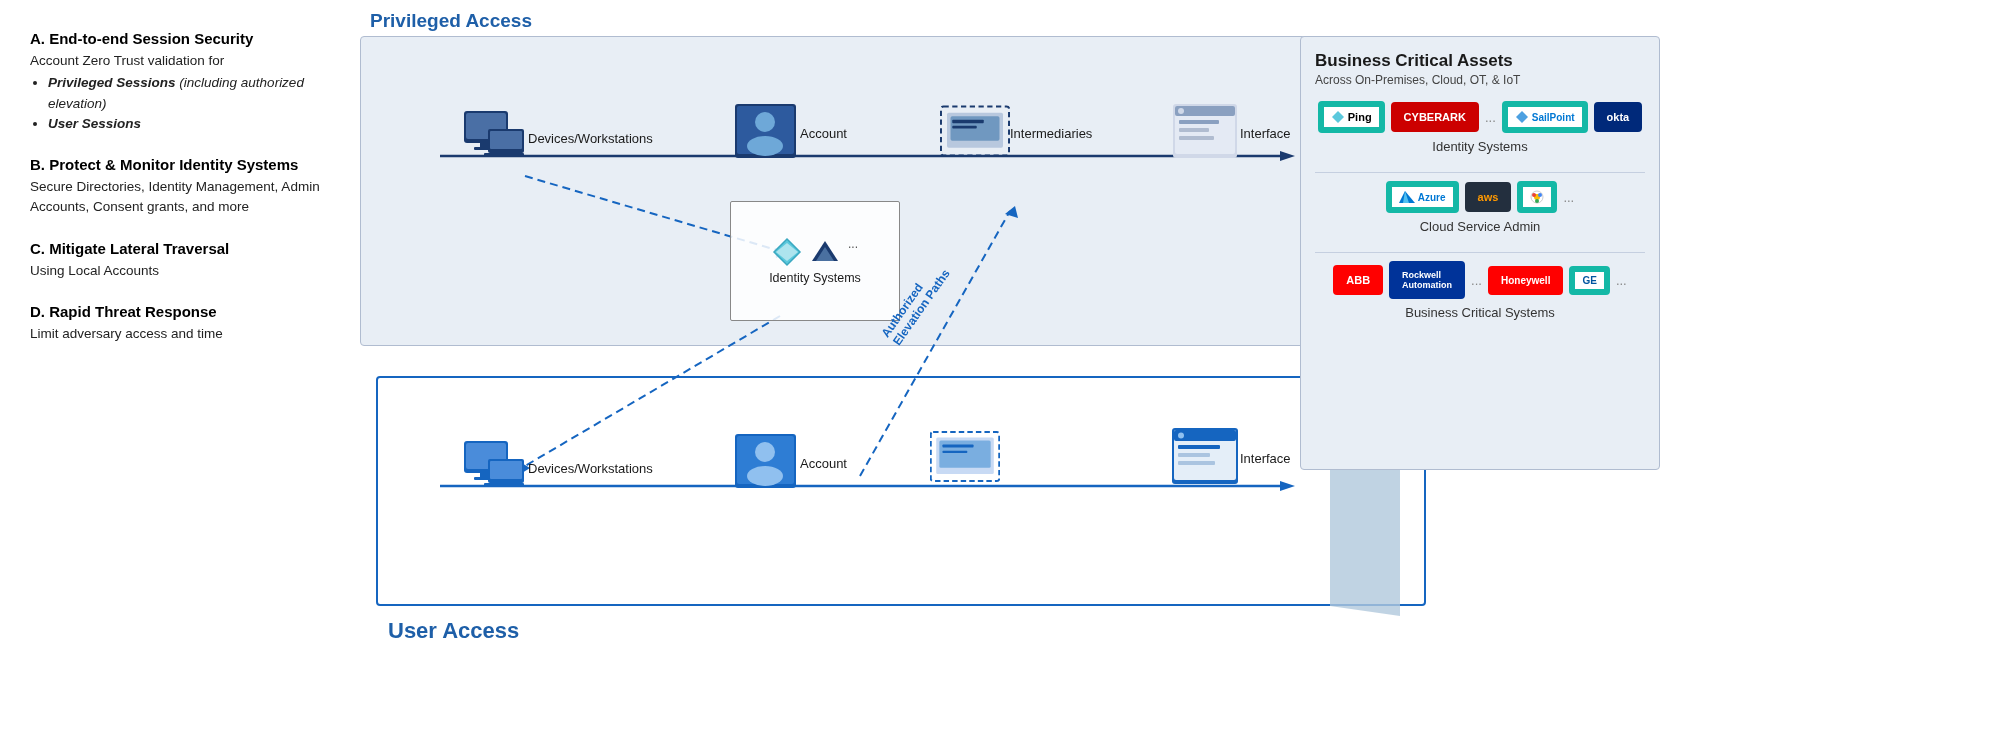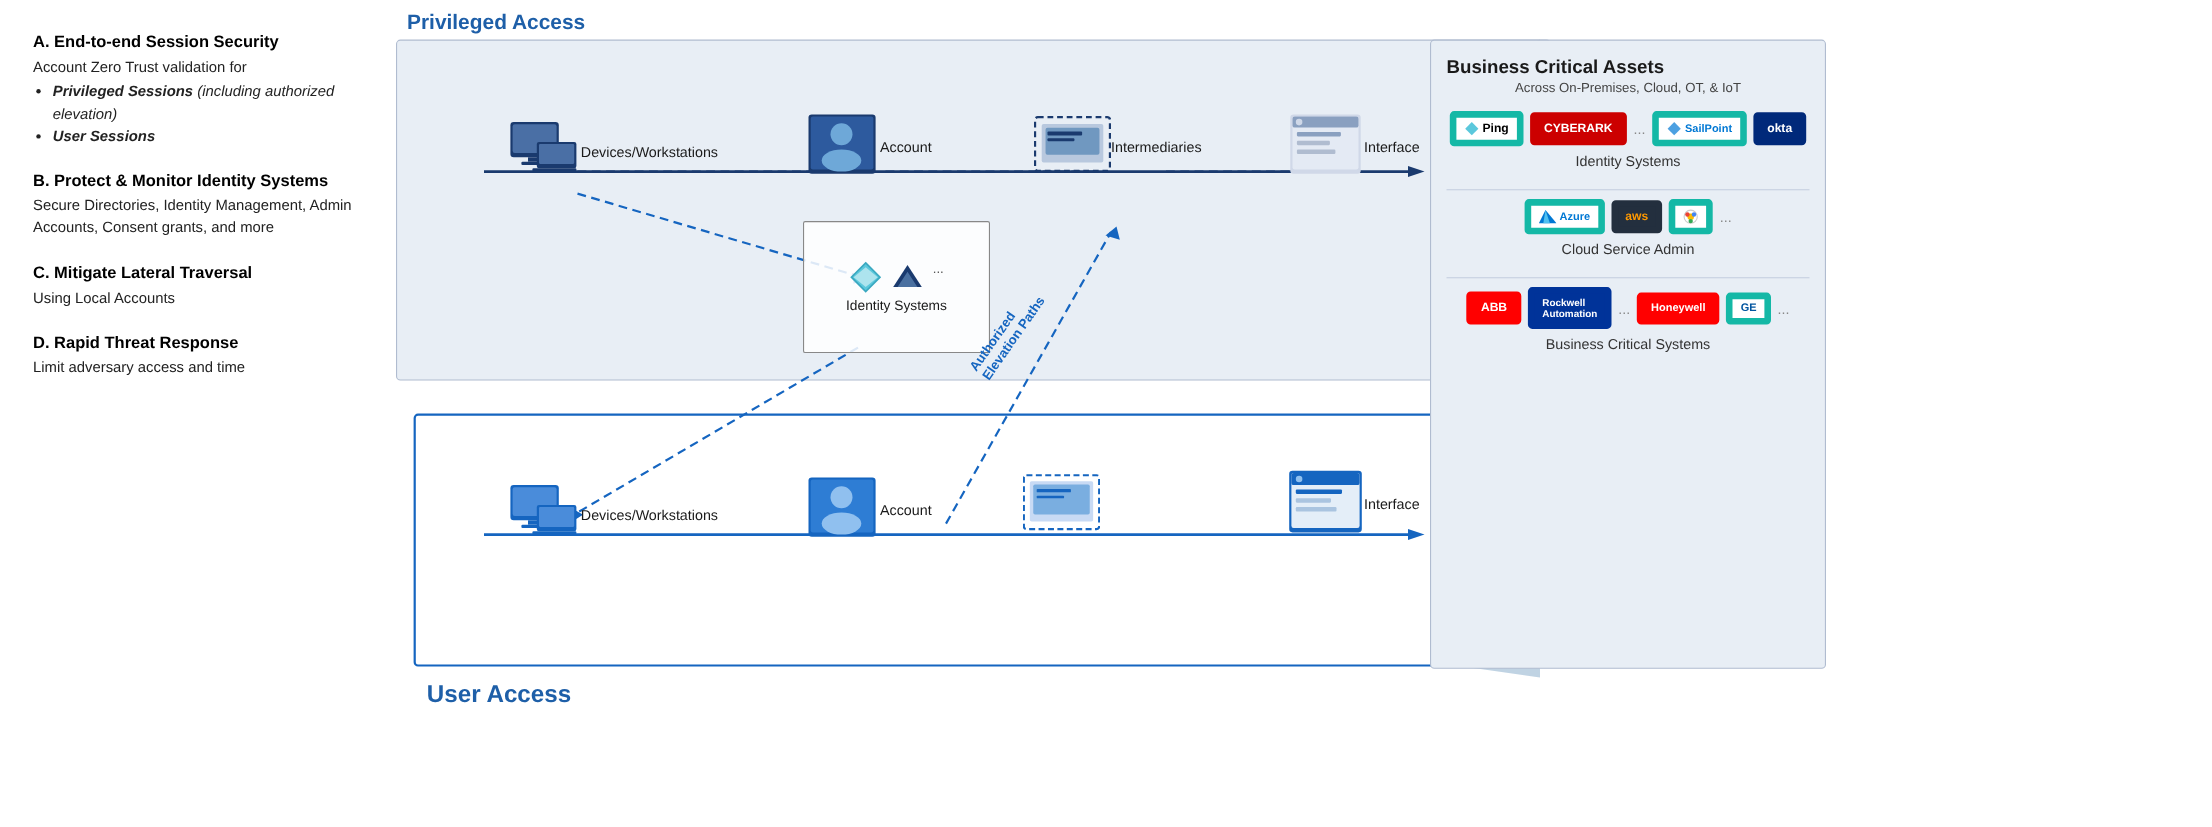--- a/index.html
+++ b/index.html
@@ -97,37 +97,36 @@
       font-weight: 700;
       color: #1e5fa8;
     }
 
     
     .bca-panel {
       position: absolute;
       top: 0;
       right: 0;
       width: 360px;
-      height: 572px;
+      height: 434px;
       background: #e8eef5;
       border: 1.5px solid #b0bcd0;
       border-radius: 4px;
       padding: 14px 14px;
     }
     .bca-title {
       font-size: 17px;
       font-weight: 700;
       color: #1a1a1a;
       margin-bottom: 2px;
     }
     .bca-subtitle {
       font-size: 12px;
       color: #444;
       margin-bottom: 14px;
-      text-align: center;
     }
     .bca-section {
       margin-bottom: 18px;
     }
     .bca-section-label {
       font-size: 13px;
       color: #333;
       text-align: center;
       margin-top: 6px;
     }

